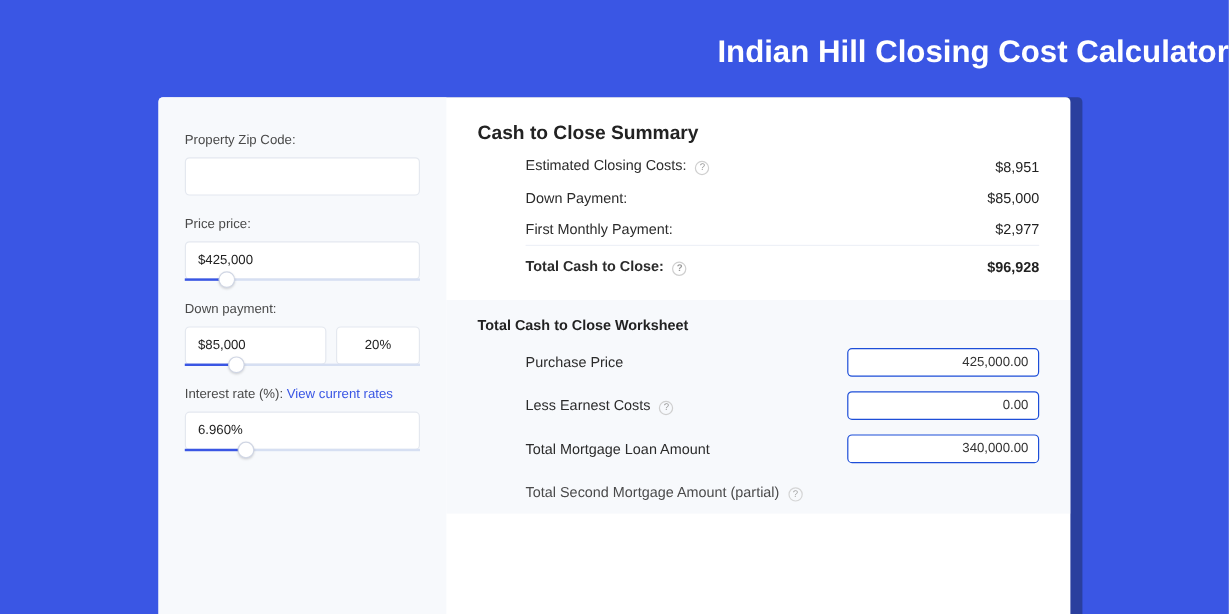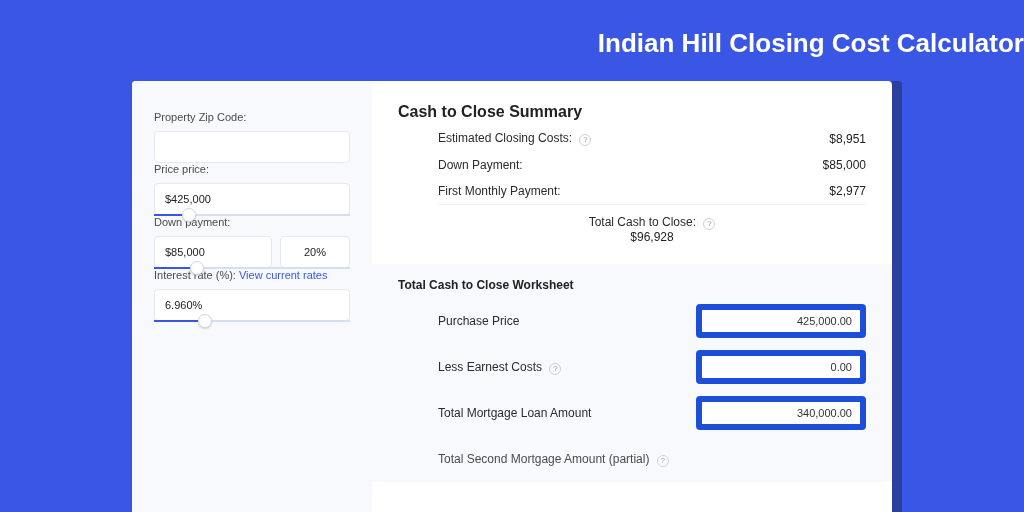--- a/index.html
+++ b/index.html
@@ -38,21 +38,21 @@
     min-height: 440px;
     overflow: hidden;
   }
   .left {
     width: 240px;
     background: #f7f9fc;
     padding: 30px 22px 0;
     font-size: 11px;
     color: #4a4a4a;
   }
-  .field { }
+  .field { margin-bottom: 18px; }
   .label { margin-bottom: 8px; display: block; }
   .input {
     width: 100%;
     border: 1px solid #e4e8ef;
     border-radius: 4px;
     background: #fff;
     padding: 9px 10px;
     font-size: 11px;
     color: #222;
     outline: none;
@@ -83,32 +83,32 @@
     display:flex; flex-direction:column; gap:14px;
   }
   .section-title { font-weight:700; font-size:16px; margin-bottom:4px; }
   .sum-row, .ws-row {
     display:flex; justify-content:space-between;
     align-items:center;
     padding: 6px 0;
     margin-left: 40px;
   }
   .sum-row .lbl, .ws-row .lbl { color:#2b2b2b; }
-  .sum-row.total { font-weight:400; border-top:1px solid #eef1f7; padding-top:10px;flex-direction:column; }
+  .sum-row.total { font-weight:700; border-top:1px solid #eef1f7; padding-top:10px; }
   .help {
     display:inline-flex; width:12px; height:12px;
     border:1px solid #cfcfcf; border-radius:50%;
     align-items:center; justify-content:center;
     font-size:8px; color:#9a9a9a; margin-left:4px;
     line-height:1;
   }
   .ws-title { font-weight:700; font-size:12px; margin-bottom:6px; }
   .ws-val {
     min-width:96px;
-    border:6px solid #1d4ed8;
+    border:1px solid #1d4ed8;
     border-radius:4px;
     padding:5px 8px;
     text-align:right;
     font-size:11px;
     color:#333;
     background:#fff;
   }
   .ws-section { background:#f7f9fc; margin: 0 -26px; padding: 14px 26px 0; }
 </style>
 </head>

